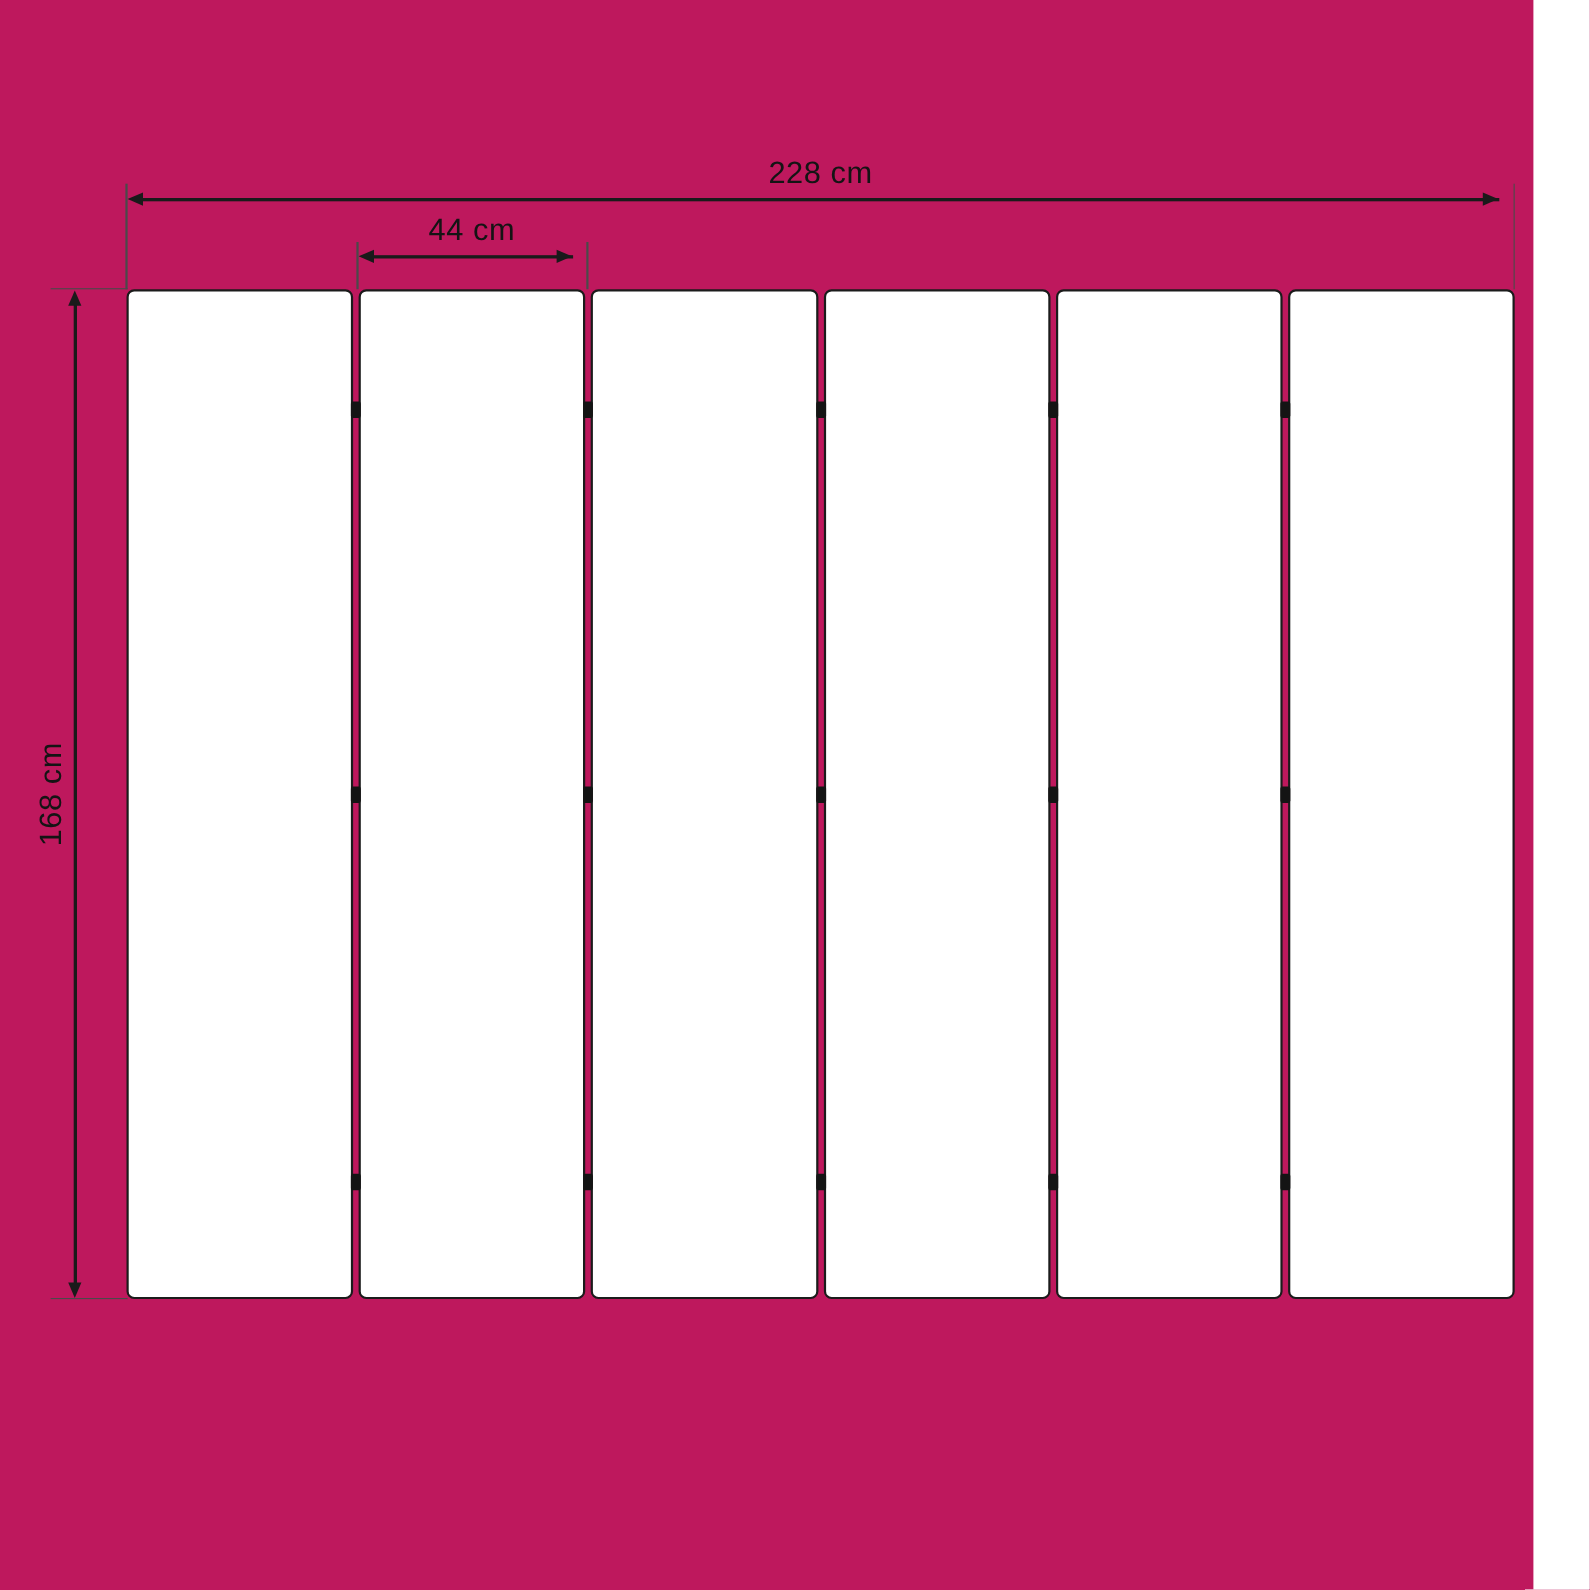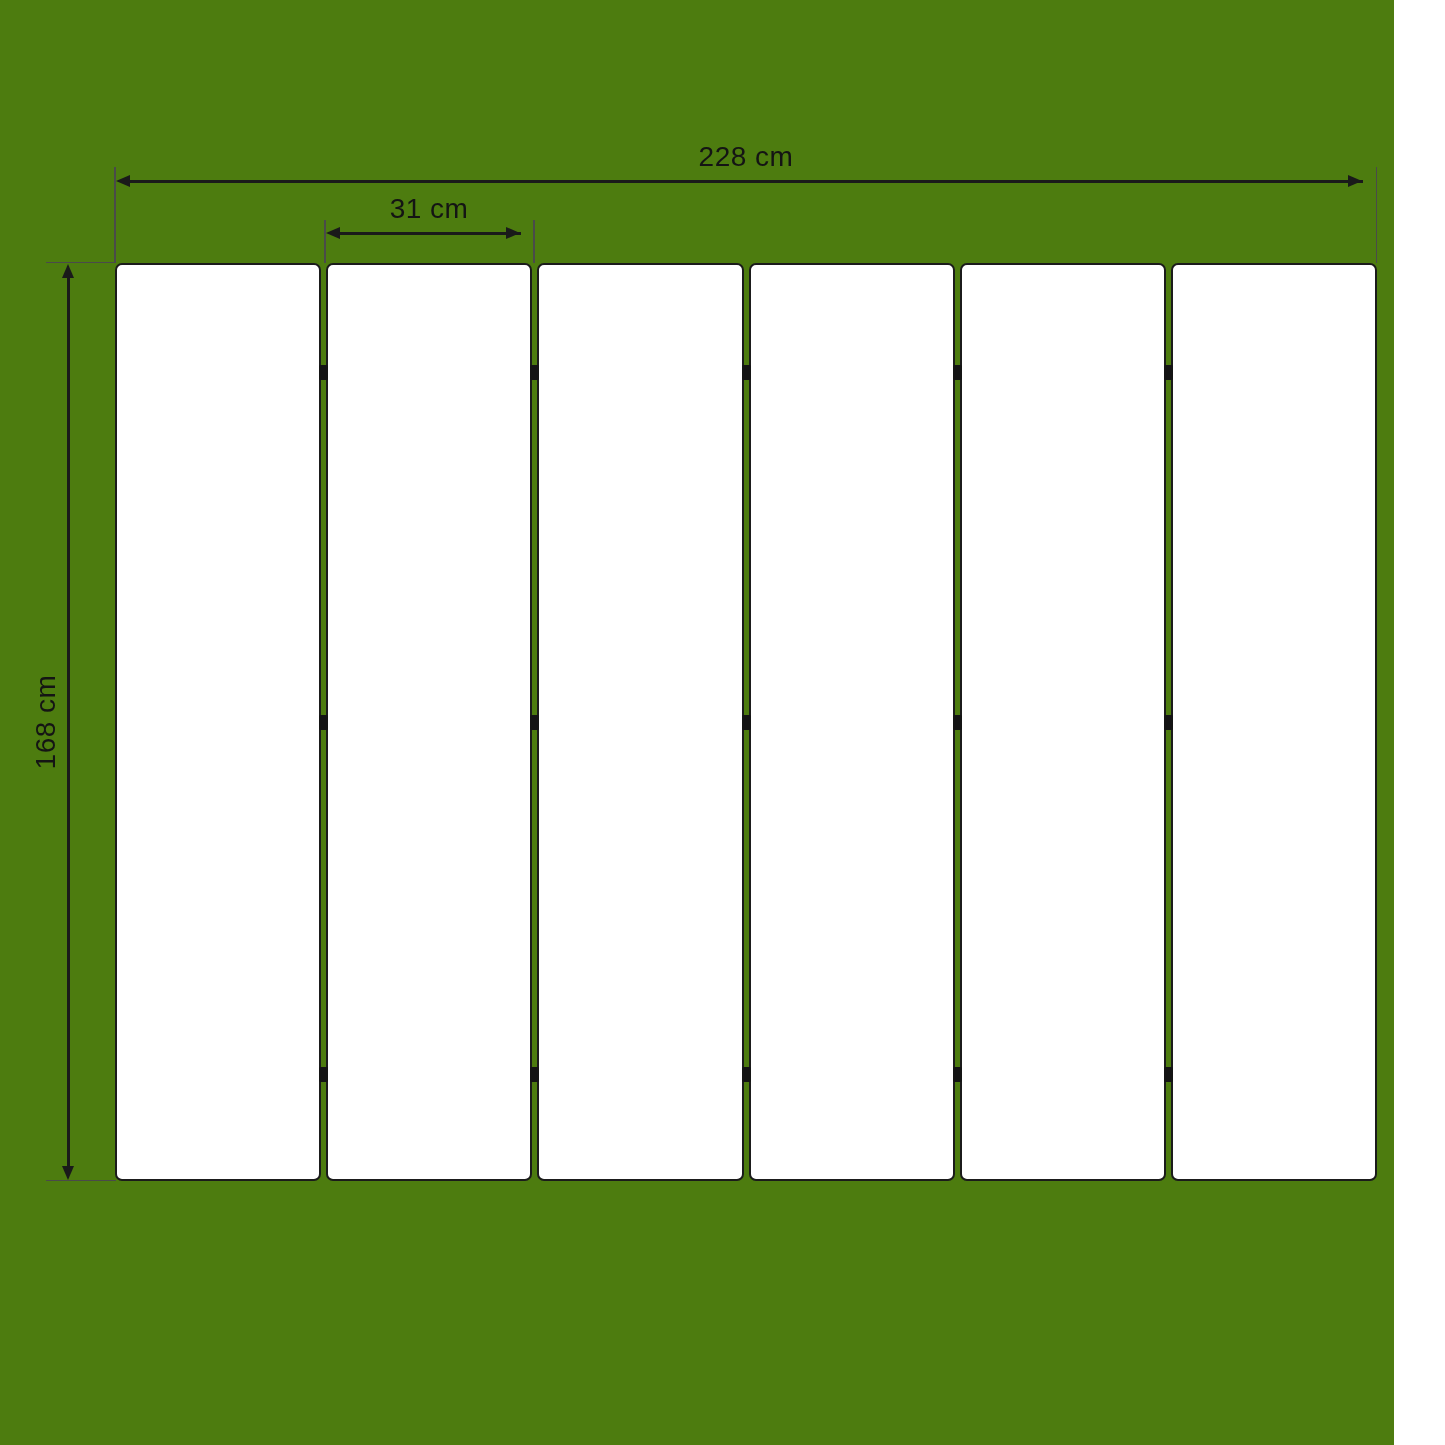--- a/index.html
+++ b/index.html
@@ -1,17 +1,17 @@
 <!DOCTYPE html>
 <html><head>
 <meta charset="utf-8">
 <style>
   html,body{margin:0;padding:0;background:#ffffff;}
   .canvas{
-    position:relative;width:1394px;height:1445px;background:#4d7c0f;
+    position:relative;width:1394px;height:1445px;background:#be185d;
     font-family:"Liberation Sans","DejaVu Sans",sans-serif;overflow:hidden;
   }
   .label{
     position:absolute;font-size:28px;color:#141414;letter-spacing:.5px;
     white-space:nowrap;transform:translate(-50%,-50%);
   }
   .label-vert{transform:translate(-50%,-50%) rotate(-90deg);}
   
   .dimline{position:absolute;background:#1a1a1a;}
   .hline{height:3px;}
@@ -68,21 +68,21 @@
   <div>
     <span class="label t-label">228 cm</span>
     <div class="dimline hline t-line"></div>
     <div class="arrow arrow-left t-arrow-l"></div>
     <div class="arrow arrow-right t-arrow-r"></div>
     <div class="ext ext-v t-ext-l"></div>
     <div class="ext ext-v t-ext-r"></div>
   </div>
 
   <div>
-    <span class="label p-label">31 cm</span>
+    <span class="label p-label">44 cm</span>
     <div class="dimline hline p-line"></div>
     <div class="arrow arrow-left p-arrow-l"></div>
     <div class="arrow arrow-right p-arrow-r"></div>
     <div class="ext ext-v p-ext-l"></div>
     <div class="ext ext-v p-ext-r"></div>
   </div>
 
   <div>
     <span class="label label-vert h-label">168 cm</span>
     <div class="dimline vline h-line"></div>

